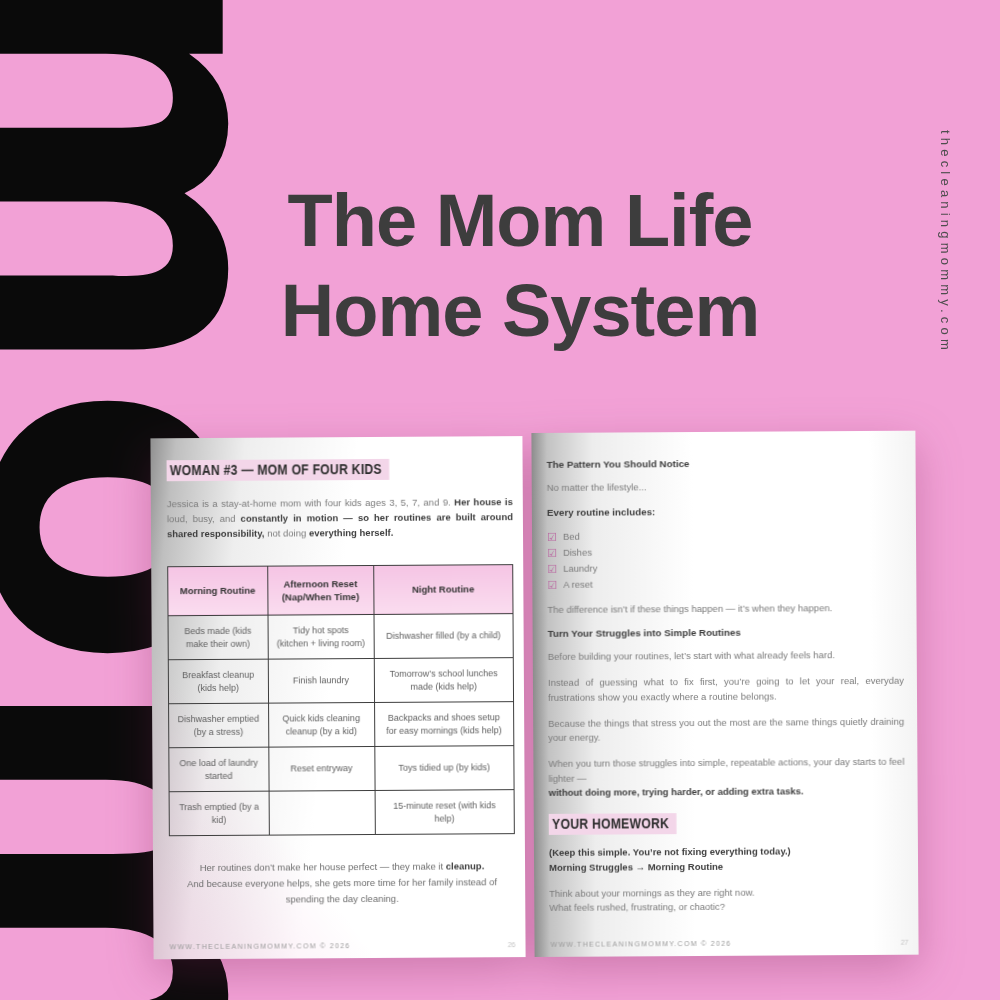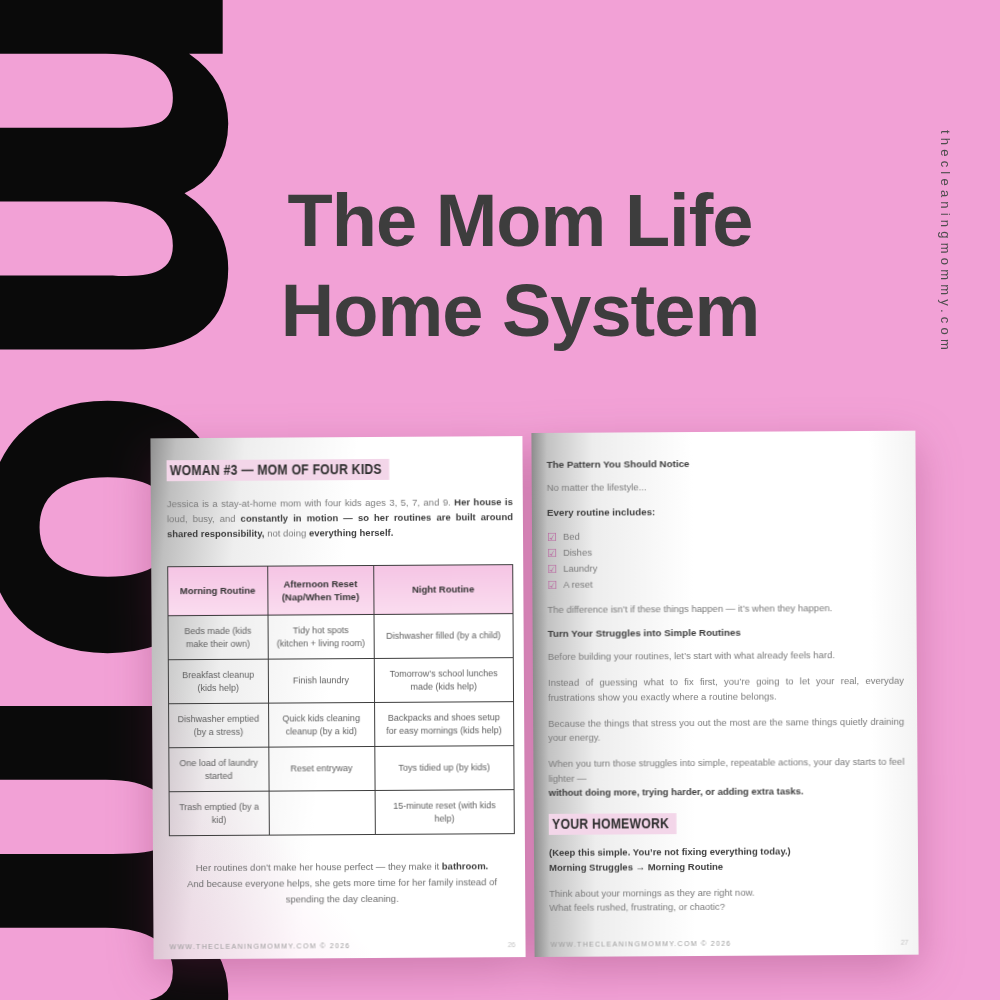--- a/index.html
+++ b/index.html
@@ -137,21 +137,21 @@
             <td>Reset entryway</td>
             <td>Toys tidied up (by kids)</td>
           </tr>
           <tr>
             <td>Trash emptied (by a kid)</td>
             <td></td>
             <td>15-minute reset (with kids help)</td>
           </tr>
         </tbody>
       </table>
-    <div class="outro pre"><span>Her routines don’t make her house perfect — they make it </span><span class="bold">bathroom.</span><span>
+    <div class="outro pre"><span>Her routines don’t make her house perfect — they make it </span><span class="bold">cleanup.</span><span>
 And because everyone helps, she gets more time for her family instead of spending the day cleaning.</span></div>
     <div class="pfooter">
       <span>WWW.THECLEANINGMOMMY.COM © 2026</span>
       <span class="pnum">26</span>
     </div>
   </div>
 
   <div class="page right">
     <div id="right-sections">
         <div class="rp-bold">The Pattern You Should Notice</div>

